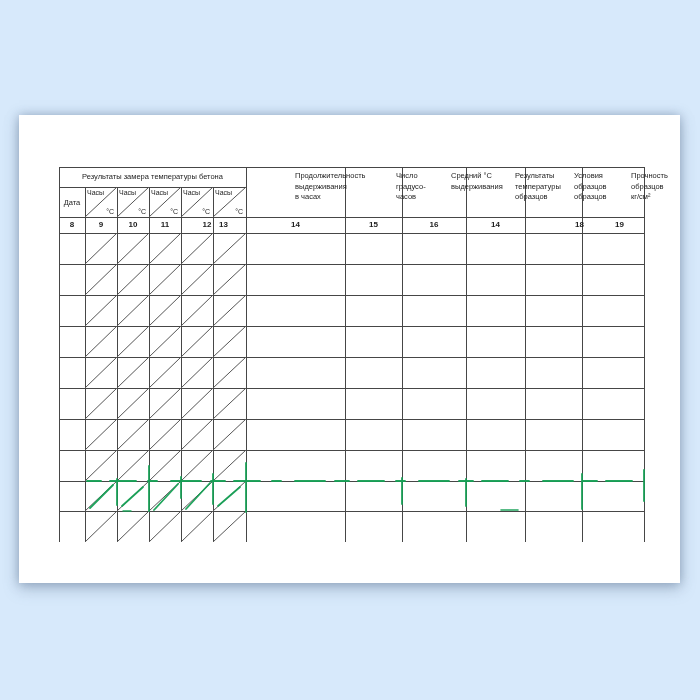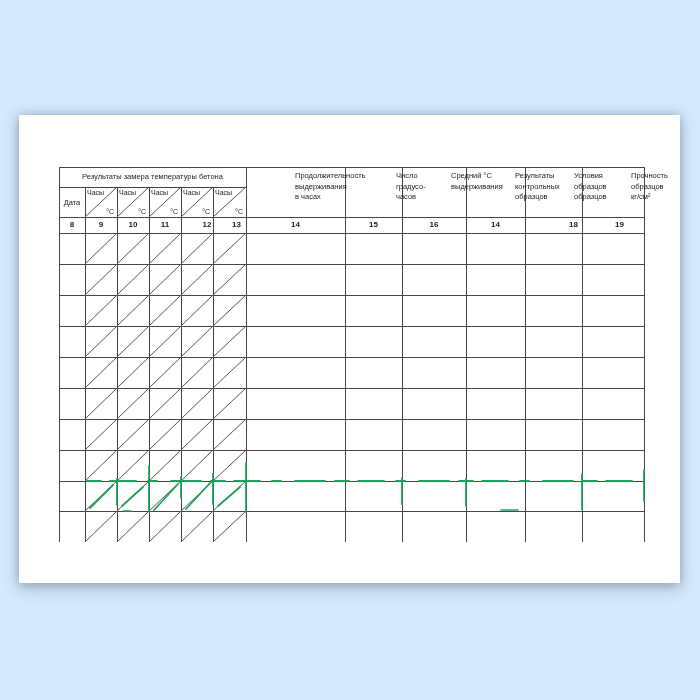--- a/index.html
+++ b/index.html
@@ -151,21 +151,21 @@
         <div class="cell num-cell" style="left: 90px; width: 32px;">11</div>
         <div class="cell hour-cell" style="left: 122px; width: 32px;">
           <span class="hc-top">Часы</span>
           <span class="hc-bottom">°С</span>
         </div>
         <div class="cell num-cell" style="left: 122px; width: 32px; margin-left: 10px;">12</div>
         <div class="cell hour-cell" style="left: 154px; width: 33px;">
           <span class="hc-top">Часы</span>
           <span class="hc-bottom">°С</span>
         </div>
-        <div class="cell num-cell" style="left: 161px; width: 33px;">13</div>
+        <div class="cell num-cell" style="left: 148px; width: 33px;">13</div>
       </div>
     <div id="wide-headers">
         <div class="cell wide-head" style="left: 187px; width: 99px;">
           <div>Продолжительность</div>
           <div>выдерживания</div>
           <div>в часах</div>
         </div>
         <div class="cell num-cell" style="left: 187px; width: 99px;">14</div>
         <div class="cell wide-head" style="left: 288px; width: 57px;">
           <div>Число</div>
@@ -173,30 +173,30 @@
           <div>часов</div>
         </div>
         <div class="cell num-cell" style="left: 286px; width: 57px;">15</div>
         <div class="cell wide-head" style="left: 343px; width: 64px;">
           <div>Средний °С</div>
           <div>выдерживания</div>
         </div>
         <div class="cell num-cell" style="left: 343px; width: 64px;">16</div>
         <div class="cell wide-head" style="left: 407px; width: 59px;">
           <div>Результаты</div>
-          <div>контрольных</div>
+          <div>температуры</div>
           <div>образцов</div>
         </div>
         <div class="cell num-cell" style="left: 407px; width: 59px;">14</div>
         <div class="cell wide-head" style="left: 466px; width: 57px;">
           <div>Условия</div>
           <div>образцов</div>
           <div>образцов</div>
         </div>
-        <div class="cell num-cell" style="left: 462px; width: 57px; text-align: right;">18</div>
+        <div class="cell num-cell" style="left: 492px; width: 57px;">18</div>
         <div class="cell wide-head" style="left: 523px; width: 72px;">
           <div>Прочность</div>
           <div>образцов</div>
           <div>кг/см²</div>
         </div>
         <div class="cell num-cell" style="left: 523px; width: 75px;">19</div>
       </div>
 
     <svg id="annot-svg" width="586" height="375" viewBox="0 0 586 375">
         <line x1="28" y1="314" x2="585" y2="314" stroke="#16a055" stroke-width="1.9" stroke-linecap="round" opacity="0.95" stroke-dasharray="14 9 26 12 9 14 30 10"></line>

